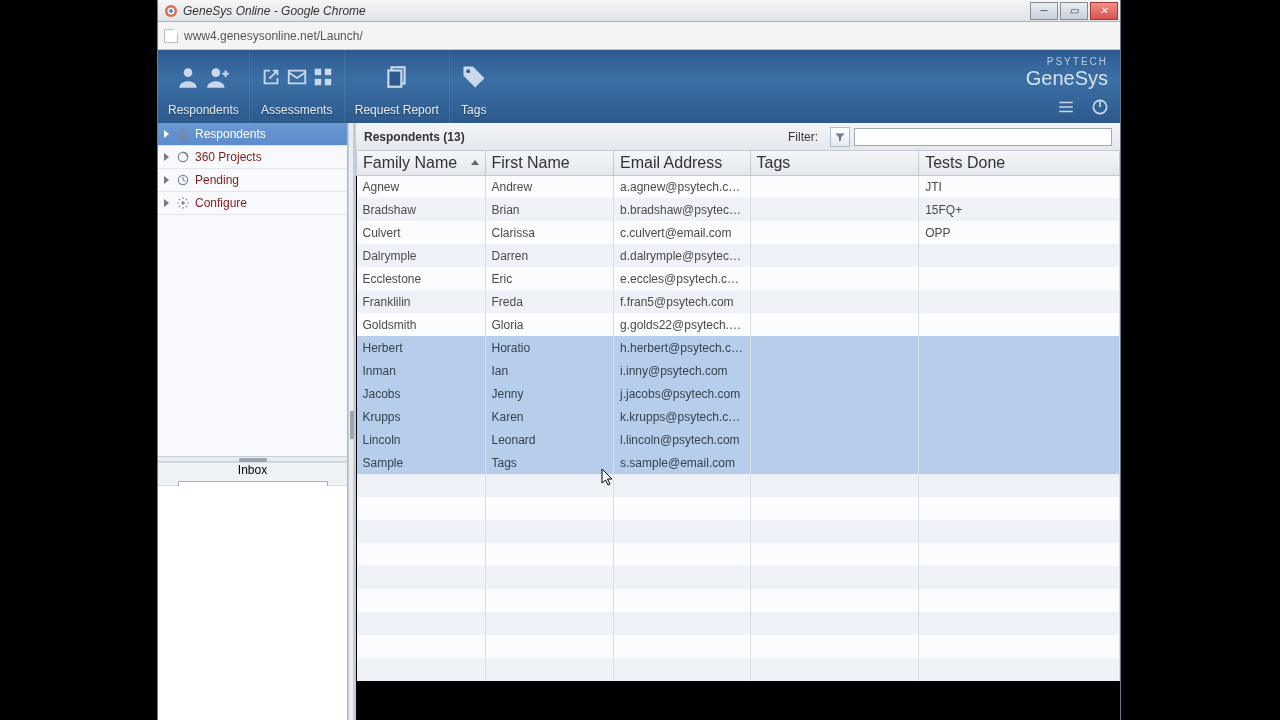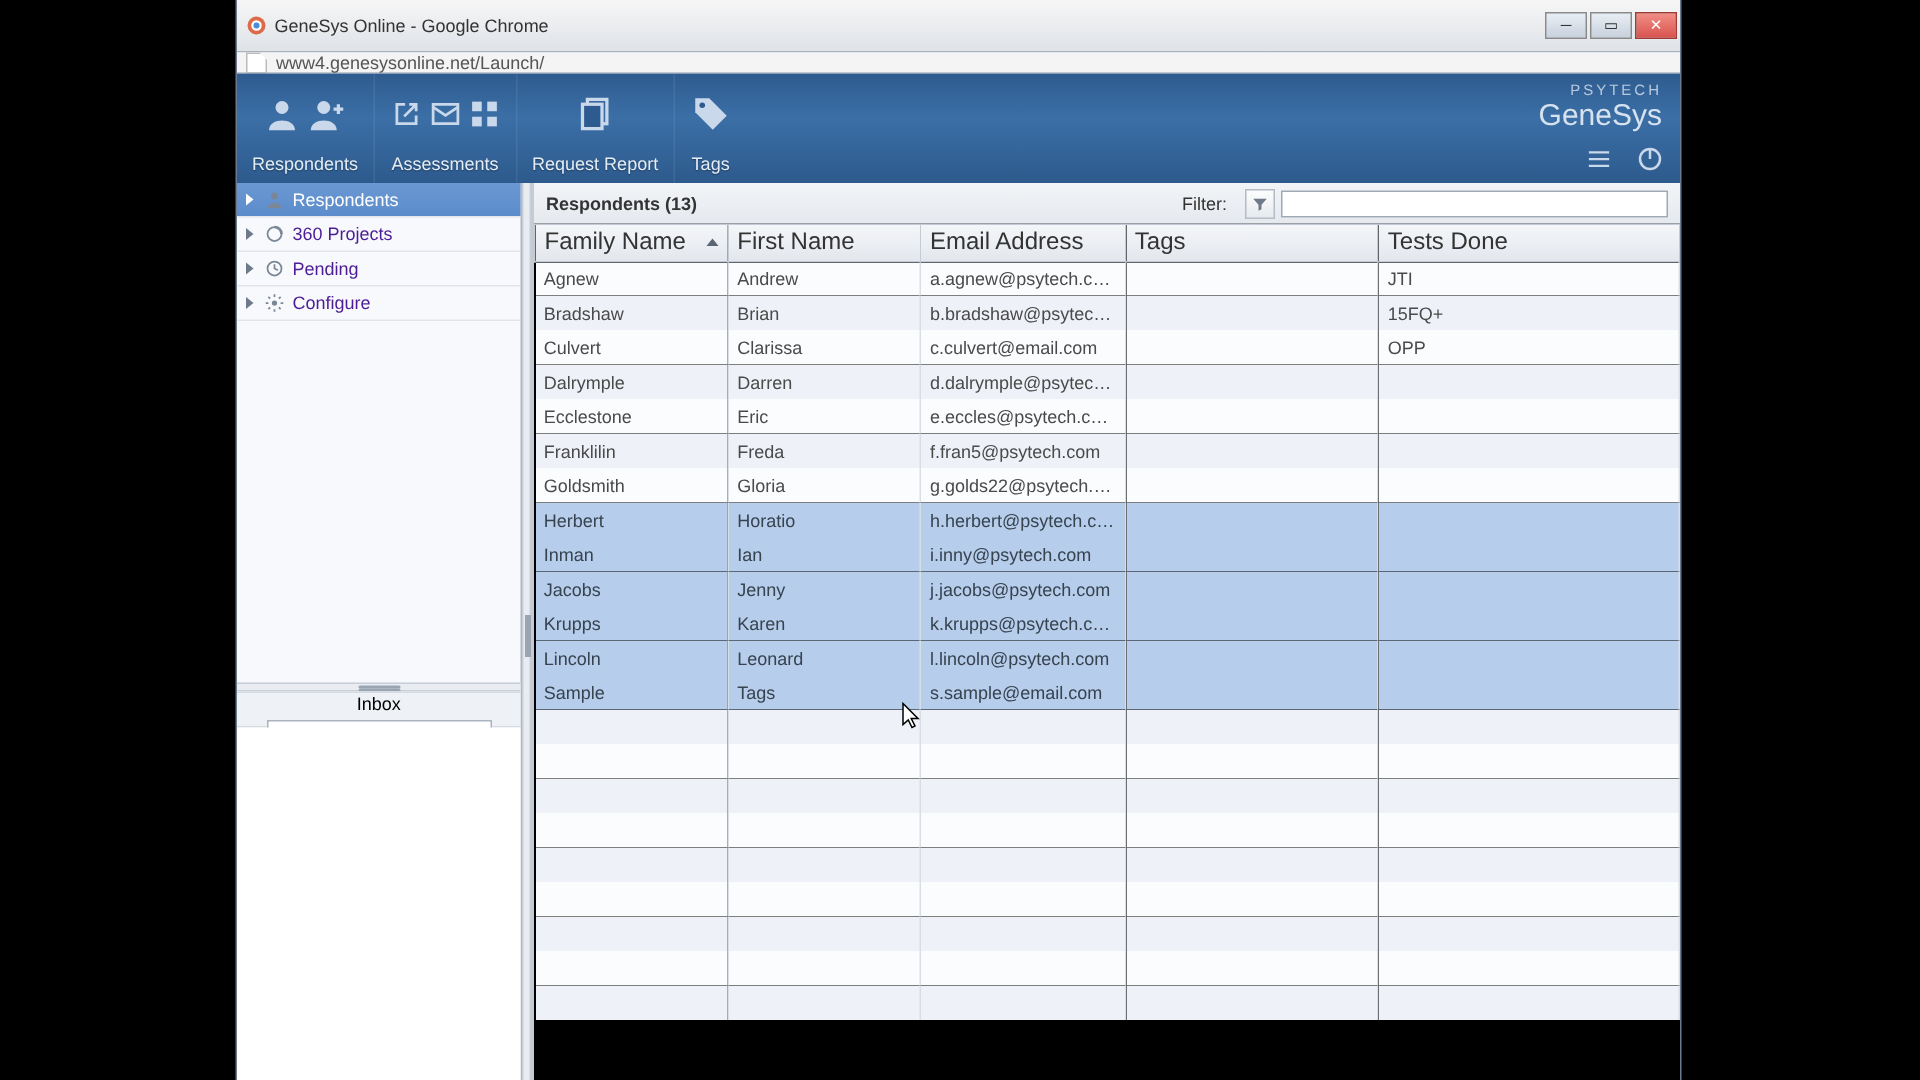--- a/index.html
+++ b/index.html
@@ -16,27 +16,28 @@
     position: absolute;
     left: 158px;
     top: 0;
     width: 962px;
     height: 720px;
     background: #fff;
     box-shadow: 0 0 0 1px #6b7a8f;
   }
   
   .titlebar {
-    height: 35px;
+    height: 22px;
     background: linear-gradient(#f6f6f6, #dfe3e8);
     border-bottom: 1px solid #a9b2bd;
     display: flex;
     align-items: center;
     font-size: 12px;
     color: #333;
+    font-style: italic;
   }
   .titlebar .favicon {
     width: 14px; height: 14px;
     margin: 0 5px 0 6px;
     display: inline-flex;
     align-items: center;
     justify-content: center;
   }
   .titlebar .title {
     flex: 1;
@@ -46,21 +47,21 @@
   .winbtn {
     width: 28px; height: 18px;
     border: 1px solid #8a8a8a;
     background: linear-gradient(#e8eef5,#c7d1dc);
     display: flex; align-items: center; justify-content: center;
     font-size: 10px; color: #333;
   }
   .winbtn.close { background: linear-gradient(#f08f86,#d9534f); color:#fff; border-color:#a03a33;}
   
   .addrbar {
-    height: 14px;
+    height: 28px;
     background: #f4f4f4;
     border-bottom: 1px solid #c2c8cf;
     display: flex;
     align-items: center;
     padding: 0 6px;
     color: #555;
   }
   .addrbar .page-icon {
     width: 14px; height: 14px; margin-right: 6px;
     border: 1px solid #bbb; background: #fff;
@@ -154,21 +155,21 @@
   .navlist {
     flex: 0 0 auto;
   }
   .navitem {
     height: 23px;
     display: flex;
     align-items: center;
     gap: 4px;
     padding: 0 4px;
     border-bottom: 1px solid #e2e6eb;
-    color: #4c1d95;
+    color: #7f1d1d;
     cursor: pointer;
     font-size: 12px;
   }
   .navitem .arrow {
     width: 0; height: 0;
     border-top: 4px solid transparent;
     border-bottom: 4px solid transparent;
     border-left: 5px solid #6e7a89;
     margin: 0 2px;
   }

